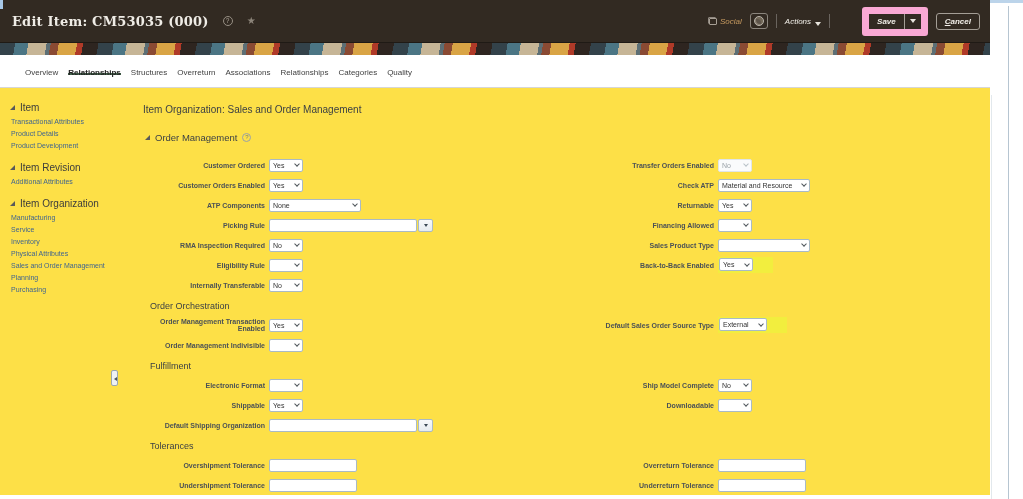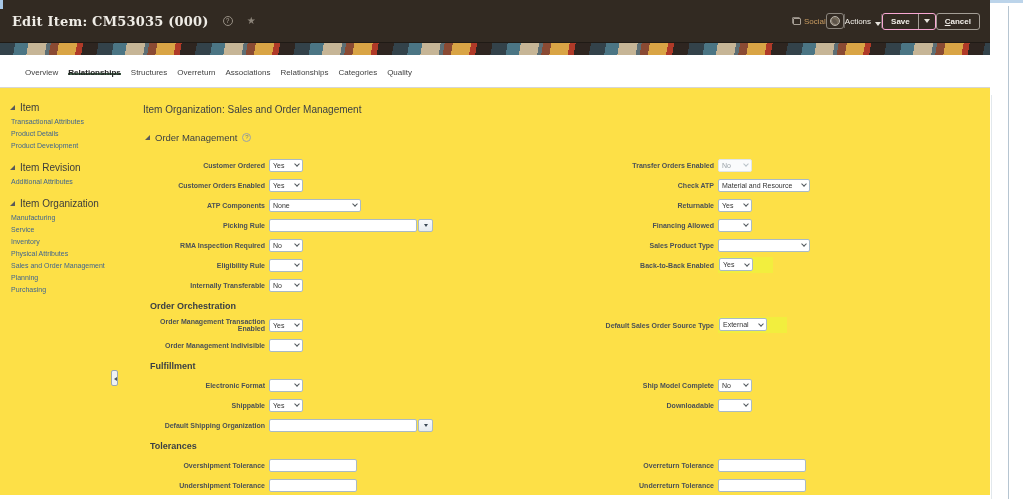--- a/index.html
+++ b/index.html
@@ -8,36 +8,36 @@
   .app { width:990px; position:relative; }
 
   
   .titlebar { height:42px; background:#322a22; display:flex; align-items:center;
               padding:0 10px 0 12px; color:#efece6; }
   .title-left { display:flex; align-items:center; gap:14px; }
   .title { font-family:"DejaVu Serif", serif; font-size:13px; font-weight:bold; letter-spacing:.2px; }
   .qmark-dark { width:10px; height:10px; border:1px solid #968e83; border-radius:50%;
                 font-size:6.5px; line-height:8px; text-align:center; color:#b3aa9e; }
   .star { color:#8d857a; font-size:10px; line-height:10px; }
-  .title-right { margin-left:auto; display:flex; align-items:center; font-size:8px; }
+  .title-right { margin-left:auto; display:flex; align-items:center; gap:8px; font-size:8px;font-style:italic; }
   .social { display:inline-flex; align-items:center; gap:3px; color:#c89b60; cursor:pointer; }
   .social-icon { position:relative; width:9px; height:8px; display:inline-block; }
   .social-icon::before { content:""; position:absolute; left:0; top:0; width:6px; height:5px;
                          border:1px solid #8f8880; border-radius:1px; }
   .social-icon::after  { content:""; position:absolute; right:0; bottom:0; width:6px; height:5px;
                          background:#322a22; border:1px solid #a79f95; border-radius:1px; }
   .globe-btn { width:18px; height:16px; border:1px solid #8b857d; border-radius:3px;
                display:inline-flex; align-items:center; justify-content:center; cursor:pointer; }
   .globe { width:10px; height:10px; border-radius:50%; background:#5d544a;
            box-shadow:inset 1px -1px 0 #8a7f70, inset -2px 2px 0 #716757; border:1px solid #b9b3aa; }
   .vdiv { width:1px; height:14px; background:#6a645e; }
   .actions { display:inline-flex; align-items:flex-end; gap:4px; color:#f2efe9; cursor:pointer; }
   .caret { width:0; height:0; border-left:3px solid transparent; border-right:3px solid transparent;
            border-top:4px solid #e8e4dd; display:inline-block; }
-  .splitbtn { display:inline-flex; border:1px solid #f9a8d4; border-radius:3px; overflow:hidden; }
+  .splitbtn { display:inline-flex; border:7px solid #f9a8d4; border-radius:3px; overflow:hidden;margin-left:24px; }
   .seg { padding:3px 8px; color:#f2efe9; font-weight:bold; cursor:pointer; }
   .seg-caret { border-left:1px solid #a49e96; display:flex; align-items:center; padding:3px 5px; }
   .btn { border:1px solid #a49e96; border-radius:3px; padding:3px 8px; color:#f2efe9;
          font-weight:bold; cursor:pointer; }
 
   
   .banner { height:13px; width:990px;
     background:repeating-linear-gradient(100deg,
       #33424a 0 15px, #4b7584 15px 28px, #c6b596 28px 46px, #5d6f75 46px 50px,
       #8a4a33 50px 58px, #d9a445 58px 76px, #b03a28 76px 82px, #2e2520 82px 97px);
@@ -59,21 +59,21 @@
          display:inline-block; flex:none; }
   .tree-item { font-size:7px; color:#41658f; margin-top:5px; margin-left:1px; cursor:pointer; }
 
   .content { flex:1; padding:16px 0 0 5px; position:relative; }
   .heading { font-size:10px; color:#3a3f44; margin-bottom:17px;padding-left:8px; }
   .section-head { display:flex; align-items:center; gap:5px; margin:0 0 12px 10px;
                   font-size:9.5px; color:#3a3f44; cursor:pointer; }
   .qmark { width:9px; height:9px; border-radius:50%; border:1px solid #9aa2a8; color:#6f7a80;
            font-size:6px; line-height:7px; text-align:center; flex:none; }
 
-  .group-title { font-size:9px; color:#3a3f44; margin:6px 0 4px 15px;font-weight:bold; }
+  .group-title { font-size:9px; color:#3a3f44; margin:6px 0 4px 15px; }
   .frow { display:flex; align-items:center; height:20px; }
   .cell { display:flex; align-items:center; }
   .cell.l { width:300px; flex:none; }
   .flabel { font-size:7px; font-weight:bold; color:#4b5156; text-align:right; flex:none; }
   .cell.l .flabel { width:130px; margin-right:4px; }
   .cell.r .flabel { width:279px; margin-right:4px; }
 
   .sel { display:inline-flex; align-items:center; justify-content:space-between; height:13px;
          border:1px solid #a9bac6; border-radius:2px; background:#fff; font-size:7px; color:#333;
          padding:0 3px; cursor:default; }

